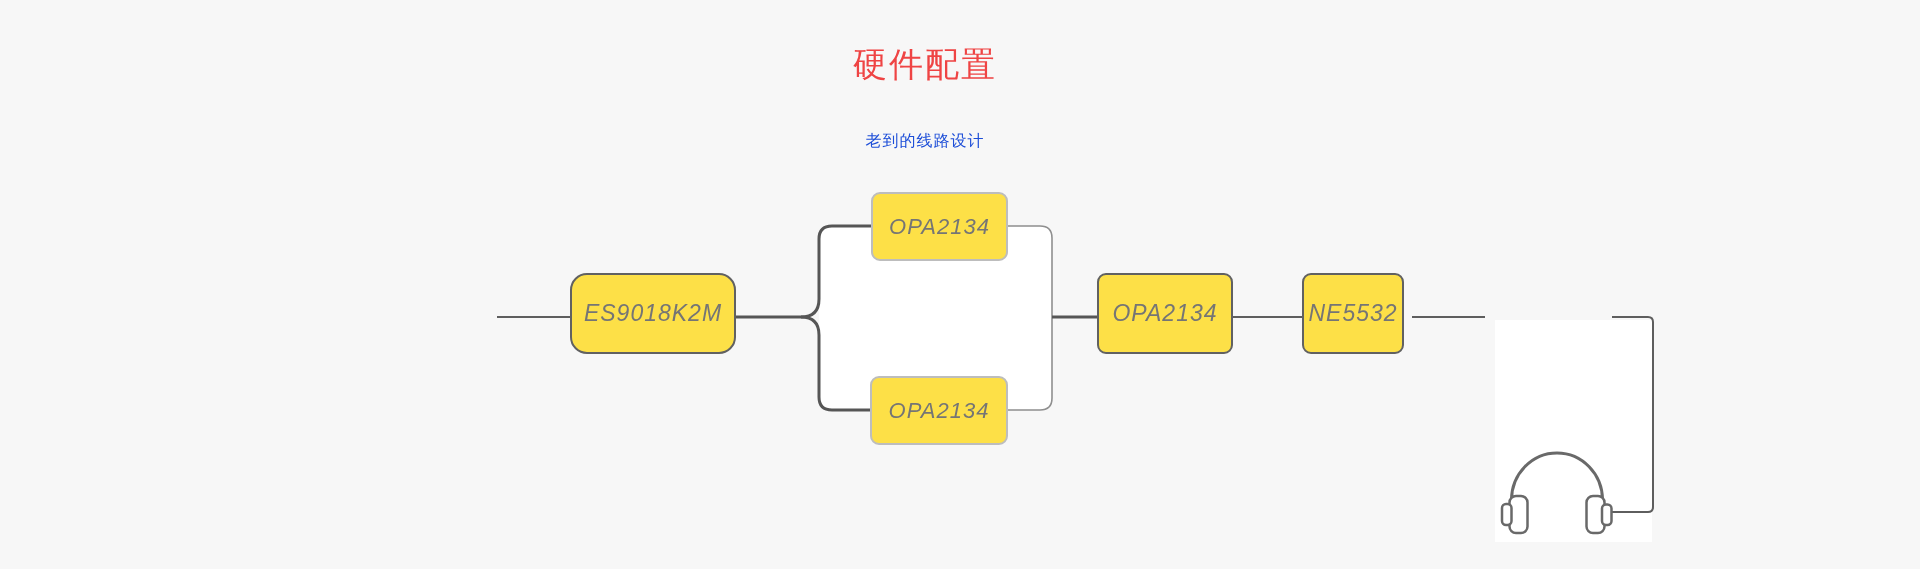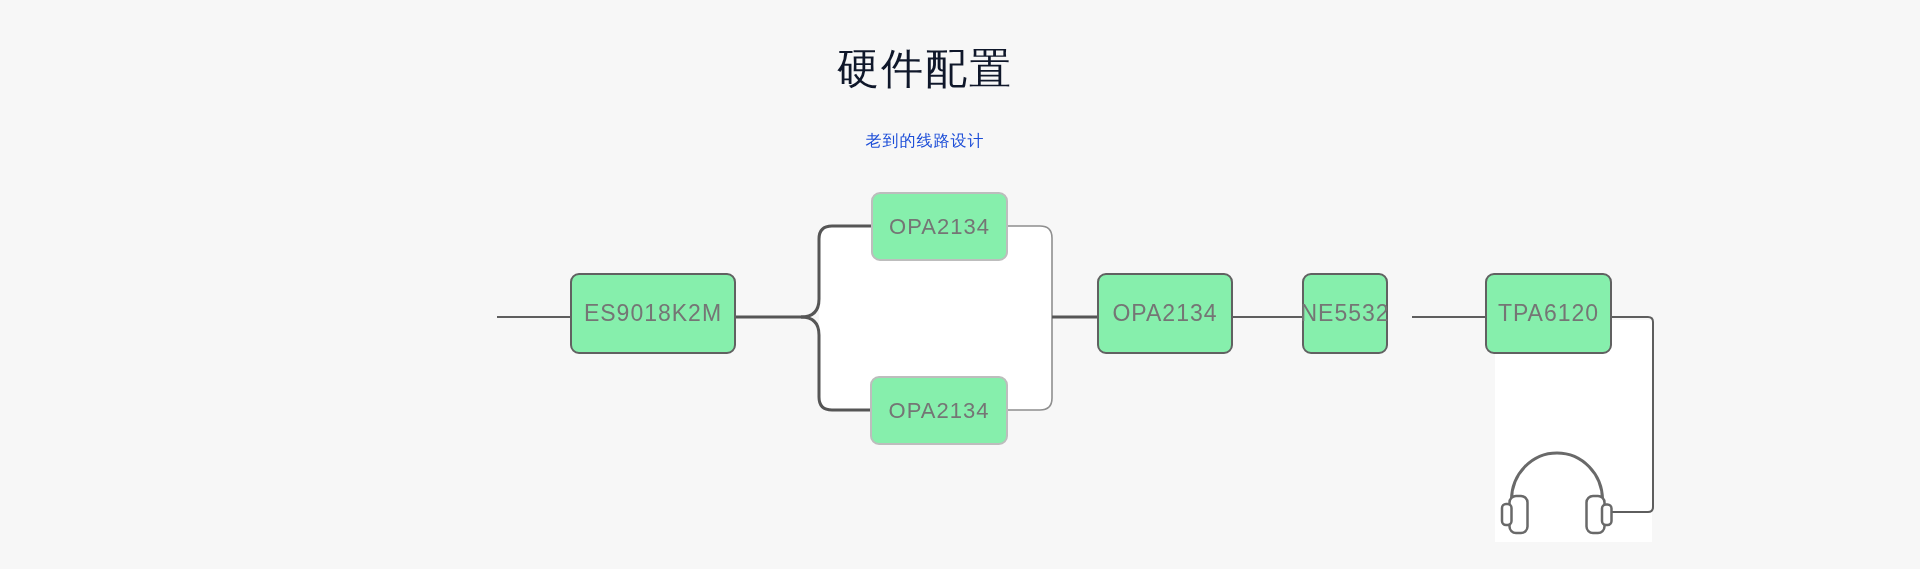--- a/index.html
+++ b/index.html
@@ -7,45 +7,45 @@
     width:1920px;height:581px;
     background:#f7f7f7;
     overflow:hidden;
     font-family:"Liberation Sans","DejaVu Sans",sans-serif;
     position:relative;
   }
   .stage{position:absolute;left:0;top:0;width:1920px;height:581px;}
 
   .page-title{
     position:absolute;left:925px;top:42px;transform:translateX(-50%);
-    font-size:42px;line-height:1.3;font-weight:200;
-    color:#0f172a;letter-spacing:2px;white-space:nowrap;margin:0;
+    font-size:34px;line-height:1.3;font-weight:200;
+    color:#ef4444;letter-spacing:2px;white-space:nowrap;margin:0;
   }
   .page-subtitle{
     position:absolute;left:925px;top:131px;transform:translateX(-50%);
     font-size:16px;line-height:1.3;color:#1d4ed8;letter-spacing:1px;
     white-space:nowrap;margin:0;
   }
 
   .wires{position:absolute;left:0;top:0;width:1920px;height:581px;}
 
   .node{
     position:absolute;box-sizing:border-box;
-    background:#86efac;border:2px solid #616161;border-radius:9px;
+    background:#fde047;border:2px solid #616161;border-radius:9px;
     display:flex;align-items:center;justify-content:center;
-    font-size:23px;color:#757575;letter-spacing:1px;white-space:nowrap;
+    font-size:23px;color:#757575;letter-spacing:1px;white-space:nowrap;font-style:italic;
   }
   .node.light{border-color:#bdbdbd;font-size:22px;}
 
   #n-usb   {left:257px;  top:273px; width:241px; height:81px;}
-  #n-dac   {left:570px;  top:273px; width:166px; height:81px;}
+  #n-dac   {left:570px;  top:273px; width:166px; height:81px;border-radius:17px;}
   #n-opa-u {left:871px;  top:192px; width:137px; height:69px;}
   #n-opa-l {left:870px;  top:376px; width:138px; height:69px;}
   #n-opa-m {left:1097px; top:273px; width:136px; height:81px;}
-  #n-ne    {left:1302px; top:273px; width:86px; height:81px;}
+  #n-ne    {left:1302px; top:273px; width:102px; height:81px;}
   #n-tpa   {left:1485px; top:273px; width:127px; height:81px;}
 
   .footer-strip{
     position:absolute;left:0;top:569px;width:1920px;height:12px;
     background:#ffffff;
   }
 </style>
 </head>
 <body>
 
@@ -80,16 +80,15 @@
       <rect x="1502" y="504" width="9.5" height="21" rx="4" fill="#ffffff" stroke-width="2.5"></rect>
       <rect x="1602" y="504.5" width="9.5" height="20.5" rx="4" fill="#ffffff" stroke-width="2.5"></rect>
     </g>
   </svg>
 
   <div class="node" id="n-dac">ES9018K2M</div>
   <div class="node light" id="n-opa-u">OPA2134</div>
   <div class="node light" id="n-opa-l">OPA2134</div>
   <div class="node" id="n-opa-m">OPA2134</div>
   <div class="node" id="n-ne">NE5532</div>
-  <div class="node" id="n-tpa">TPA6120</div>
 
   <div class="footer-strip"></div>
 </div>
 
 </body></html>

